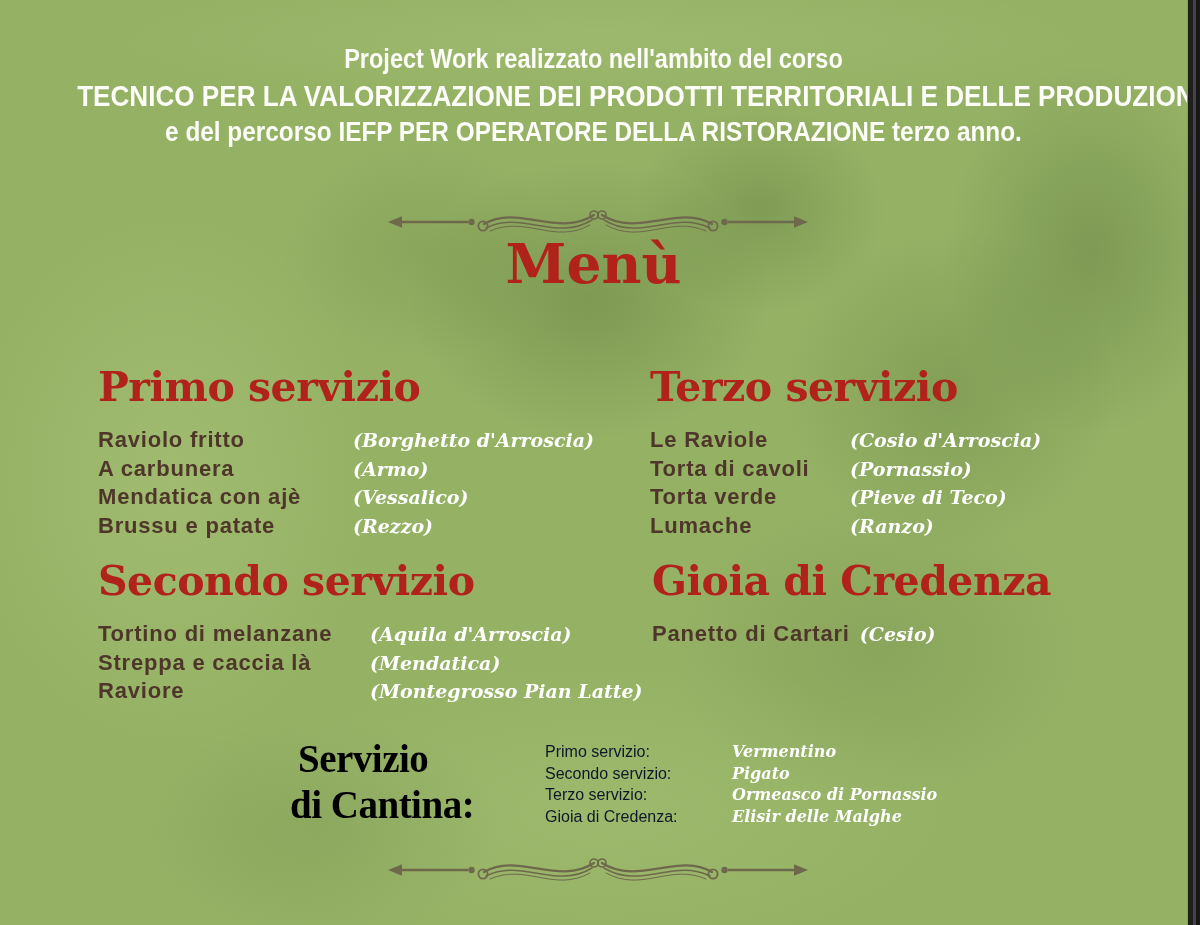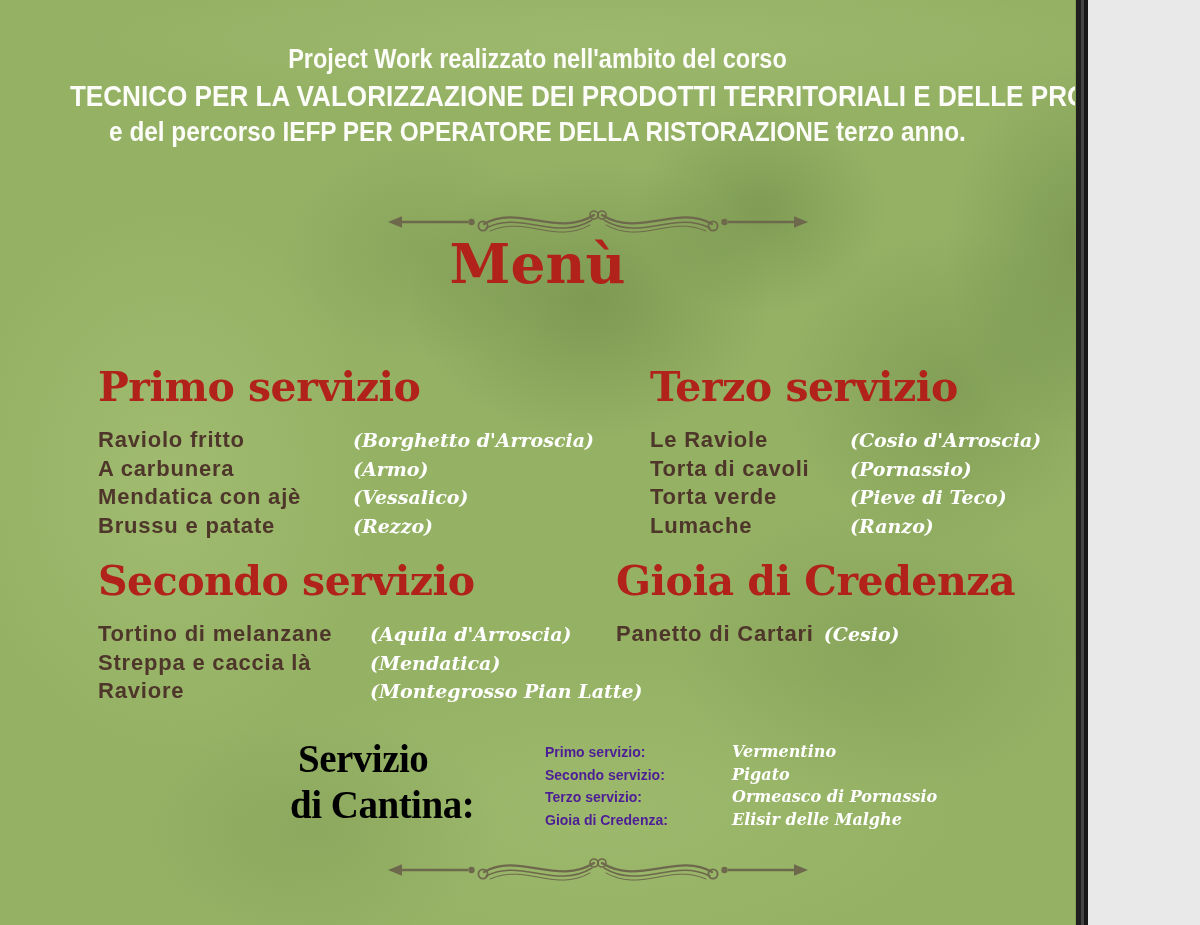--- a/index.html
+++ b/index.html
@@ -1,18 +1,18 @@
 <!DOCTYPE html>
 <html><head>
 <meta charset="utf-8">
 <style>
   html,body{margin:0;padding:0;background:#e9e9e9;}
   .page{
     position:relative;
-    width:1088px;height:925px;
+    width:1200px;height:925px;
     overflow:hidden;
     background:#94b164;
     font-family:"Liberation Sans",sans-serif;
   }
   
   .bg{
     position:absolute;inset:0;
     background-image:
       radial-gradient(ellipse 260px 200px at 590px 300px, rgba(74,99,43,.30), rgba(74,99,43,0) 70%),
       radial-gradient(ellipse 180px 150px at 760px 210px, rgba(70,95,40,.26), rgba(70,95,40,0) 70%),
@@ -53,21 +53,21 @@
     position:absolute;left:0;right:13px;top:236px;margin:0;
     text-align:center;
     font-family:"DejaVu Serif",serif;font-weight:bold;
     font-size:55px;line-height:1;color:#b1221a;
   }
 
   .menu-section{position:absolute;}
   .sec-primo  {left:98px; top:363px;}
   .sec-terzo  {left:650px;top:363px;}
   .sec-secondo{left:98px; top:557px;}
-  .sec-gioia  {left:616px;top:557px;}
+  .sec-gioia  {left:652px;top:557px;}
 
   .section-heading{
     margin:0 0 15px 0;
     font-family:"DejaVu Serif",serif;font-weight:bold;
     font-size:41px;line-height:48px;letter-spacing:-0.5px;
     color:#b1221a;white-space:nowrap;
   }
   .item-row{display:flex;align-items:baseline;line-height:27.5px;white-space:nowrap;}
   .item-name{
     font-family:"Liberation Sans",sans-serif;font-weight:bold;
@@ -86,22 +86,22 @@
     position:absolute;left:290px;top:736px;
     font-family:Liberation Serif, serif;font-weight:bold;
     font-size:39px;line-height:46px;letter-spacing:-0.5px;
     color:#000000;white-space:nowrap;
   }
   .cantina-heading .ch1{margin-left:8px;}
 
   .pairings{position:absolute;left:545px;top:741px;}
   .pair-row{display:flex;align-items:baseline;line-height:21.5px;white-space:nowrap;}
   .pair-label{
-    font-family:"Liberation Sans",sans-serif;font-weight:bold;
-    font-size:14px;color:#4c1d95;width:187px;flex:none;
+    font-family:"Liberation Sans",sans-serif;font-weight:normal;
+    font-size:16px;color:#0f172a;width:187px;flex:none;
   }
   .wine-name{
     font-family:"DejaVu Serif",serif;font-style:italic;font-weight:bold;
     font-size:16px;color:#ffffff;
   }
 </style>
 </head>
 <body>
 
 <div class="page">

